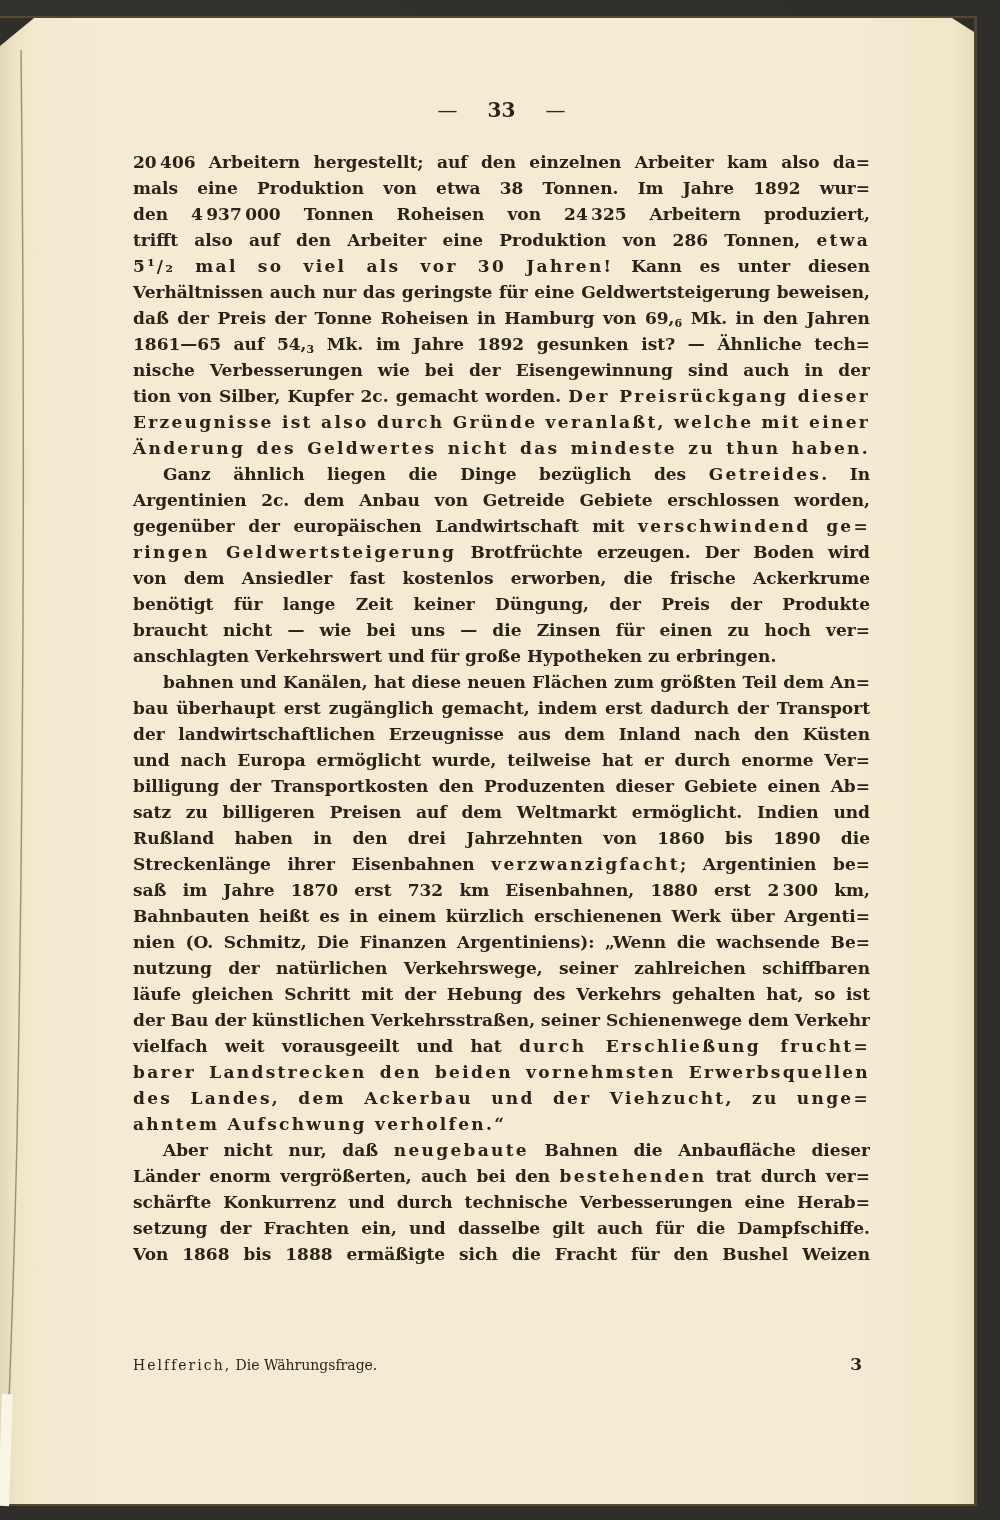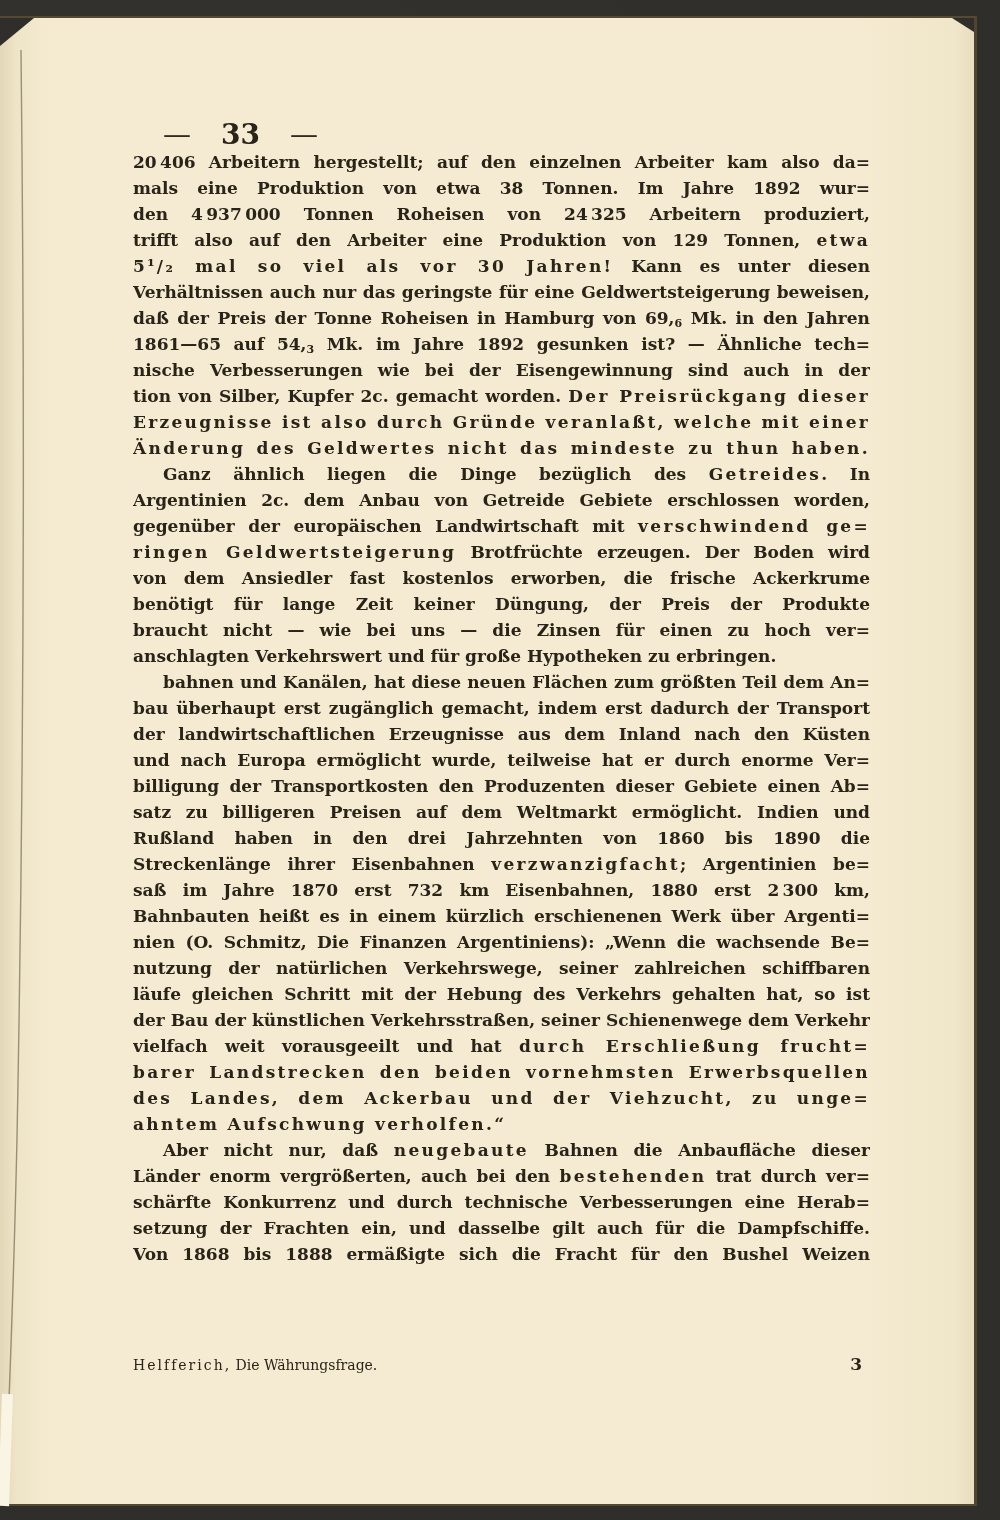--- a/index.html
+++ b/index.html
@@ -16,22 +16,22 @@
          border-top:2px solid #57492f;
          border-right:3px solid #4f4331;
          border-bottom:2px solid #57492f;
          box-sizing:border-box;}
   .corner{position:absolute;background:#2f2e2a;}
   #corner-tl{left:0;top:0;width:34px;height:28px;clip-path:polygon(0 0,100% 0,0 100%);}
   #corner-tr{right:0;top:0;width:22px;height:14px;clip-path:polygon(0 0,100% 0,100% 100%);}
   #edge-sliver{position:absolute;left:0;top:1376px;width:11px;height:112px;
                background:#f9f4e4;transform:rotate(2deg);}
   #crease{position:absolute;left:0;top:0;width:48px;height:1490px;}
-  #header{position:absolute;left:133px;top:80px;width:737px;text-align:left;
-          font-size:28px;color:#2a2318;font-weight:bold;margin-top:20px;}
+  #header{position:absolute;left:133px;top:80px;width:737px;text-align:center;
+          font-size:20px;color:#2a2318;font-weight:bold;}
   #header .dash{margin:0 30px;font-weight:normal;color:#30291d;}
   #text-column{position:absolute;left:133px;top:131px;width:737px;color:#2a2318;}
   .line{display:block;height:26px;line-height:26px;font-size:17px;font-weight:bold;
         text-align:justify;text-align-last:justify;overflow:hidden;
         text-rendering:optimizeLegibility;}
   .line.last{text-align-last:left;}
   .para.indent .line:first-child{text-indent:30px;}
   .sp{letter-spacing:2.3px;}
   .sub{font-size:11px;vertical-align:-3px;letter-spacing:0;}
   #footer{position:absolute;left:133px;top:1336px;width:737px;display:flex;
@@ -55,21 +55,21 @@
 
     <div id="header">
       <span class="dash">—</span><span>33</span><span class="dash">—</span>
     </div>
 
     <div id="text-column">
         <div class="para">
           <div class="line"><span>20 406 Arbeitern hergestellt; auf den einzelnen Arbeiter kam also da=</span></div>
           <div class="line"><span>mals eine Produktion von etwa 38 Tonnen. Im Jahre 1892 wur=</span></div>
           <div class="line"><span>den 4 937 000 Tonnen Roheisen von 24 325 Arbeitern produziert,</span></div>
-          <div class="line"><span>trifft also auf den Arbeiter eine Produktion von 129 Tonnen, </span><span class="sp">etwa</span></div>
+          <div class="line"><span>trifft also auf den Arbeiter eine Produktion von 286 Tonnen, </span><span class="sp">etwa</span></div>
           <div class="line"><span class="sp">5¹/₂ mal so viel als vor 30 Jahren!</span><span> Kann es unter diesen</span></div>
           <div class="line"><span>Verhältnissen auch nur das geringste für eine Geldwertsteigerung beweisen,</span></div>
           <div class="line"><span>daß der Preis der Tonne Roheisen in Hamburg von 69,</span><span class="sub">6</span><span> Mk. in den Jahren</span></div>
           <div class="line"><span>1861—65 auf 54,</span><span class="sub">3</span><span> Mk. im Jahre 1892 gesunken ist? — Ähnliche tech=</span></div>
           <div class="line"><span>nische Verbesserungen wie bei der Eisengewinnung sind auch in der Produk=</span></div>
           <div class="line"><span>tion von Silber, Kupfer 2c. gemacht worden. </span><span class="sp">Der Preisrückgang dieser</span></div>
           <div class="line"><span class="sp">Erzeugnisse ist also durch Gründe veranlaßt, welche mit einer</span></div>
           <div class="line"><span class="sp">Änderung des Geldwertes nicht das mindeste zu thun haben.</span></div>
         </div>
         <div class="para indent">

